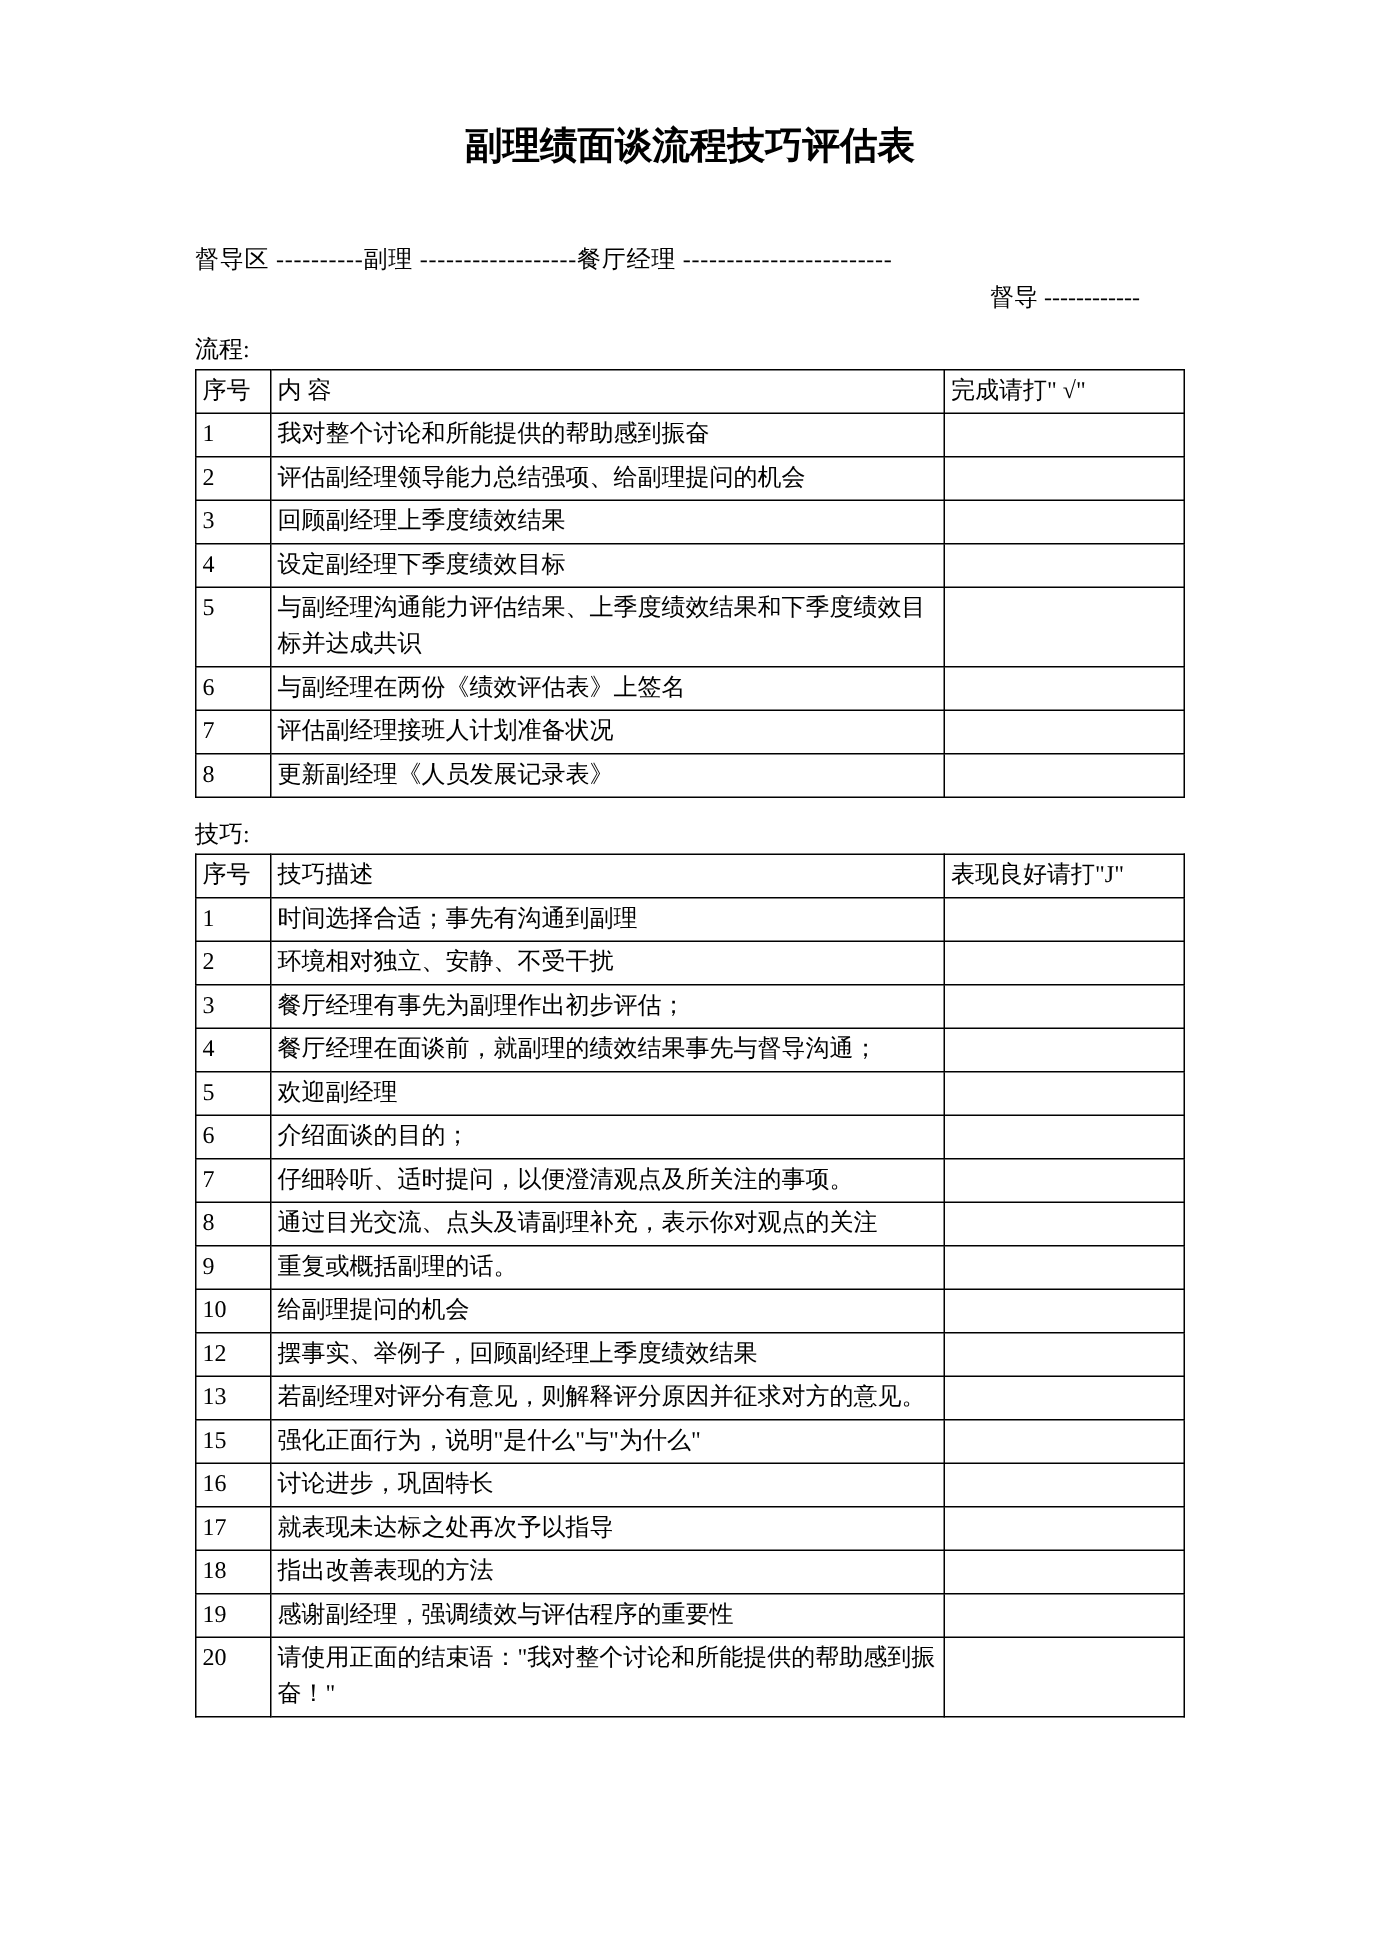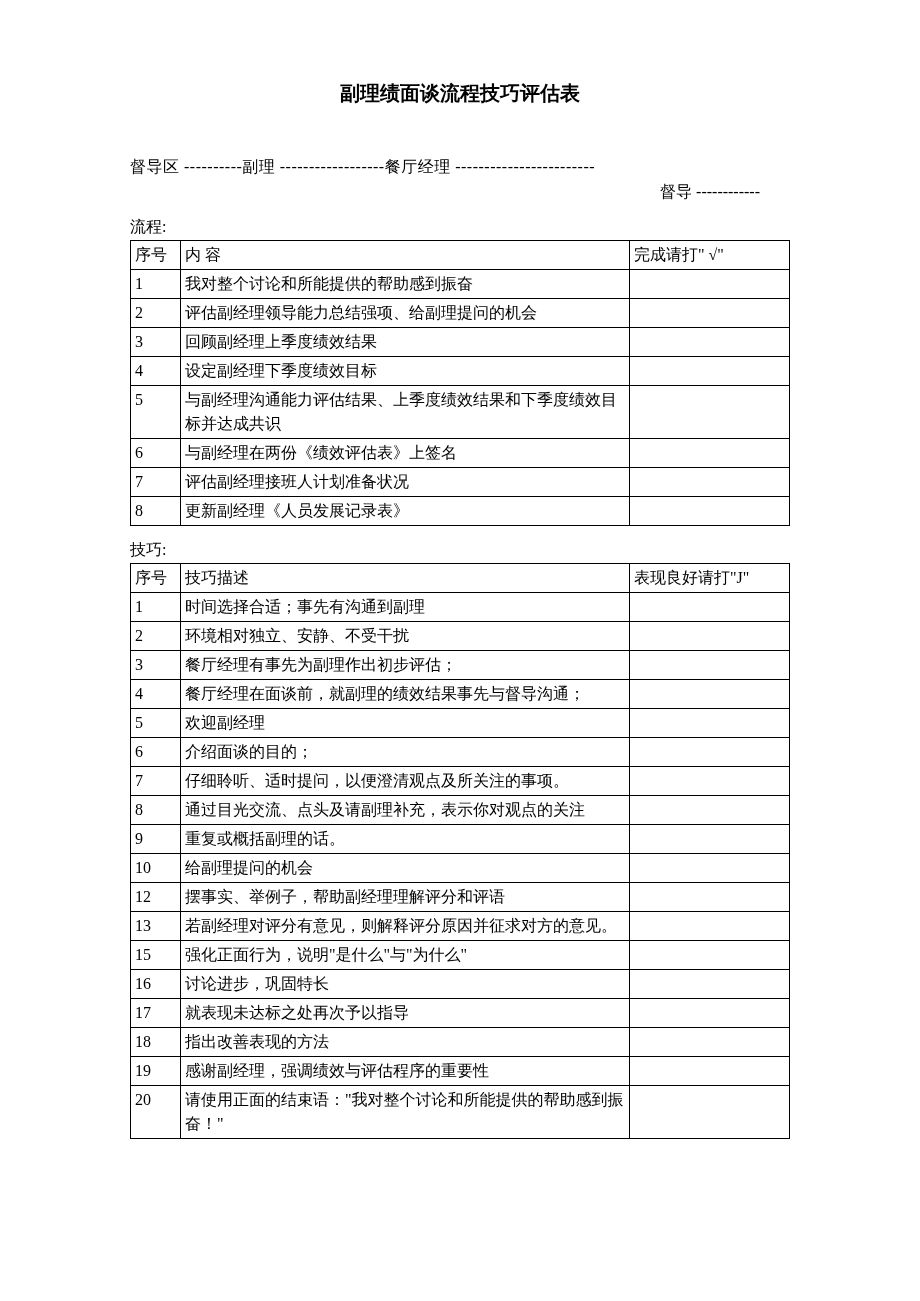--- a/index.html
+++ b/index.html
@@ -6,21 +6,21 @@
     body {
       font-family: "SimSun", "宋体", serif;
       font-size: 16px;
       color: #000;
       background: #fff;
       width: 920px;
       padding: 80px 130px 40px 130px;
     }
     .title {
       text-align: center;
-      font-size: 20px;
+      font-size: 25px;
       font-weight: bold;
       margin-bottom: 50px;
       font-family: "SimHei", "黑体", sans-serif;
     }
     .header-line {
       margin-bottom: 4px;
       letter-spacing: 0.5px;
     }
     .header-line2 {
       text-align: right;
@@ -174,21 +174,21 @@
         <td>重复或概括副理的话。</td>
         <td></td>
       </tr>
       <tr>
         <td>10</td>
         <td>给副理提问的机会</td>
         <td></td>
       </tr>
       <tr>
         <td>12</td>
-        <td>摆事实、举例子，帮助副经理理解评分和评语</td>
+        <td>摆事实、举例子，回顾副经理上季度绩效结果</td>
         <td></td>
       </tr>
       <tr>
         <td>13</td>
         <td>若副经理对评分有意见，则解释评分原因并征求对方的意见。</td>
         <td></td>
       </tr>
       <tr>
         <td>15</td>
         <td>强化正面行为，说明"是什么"与"为什么"</td>

